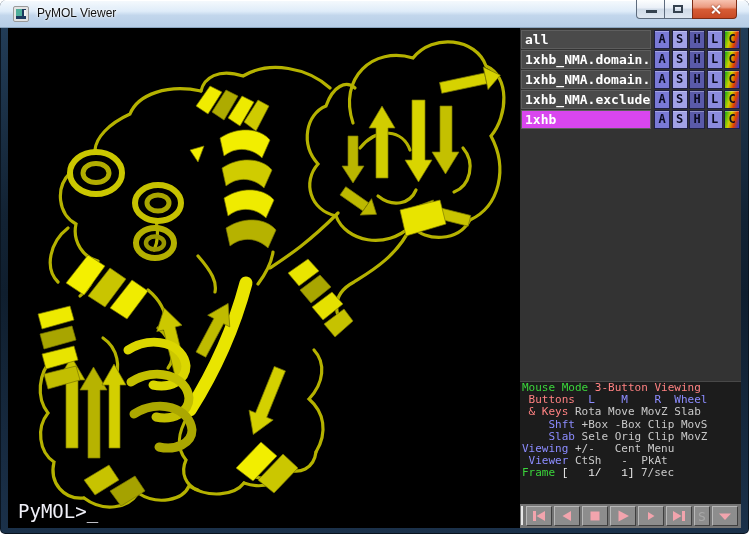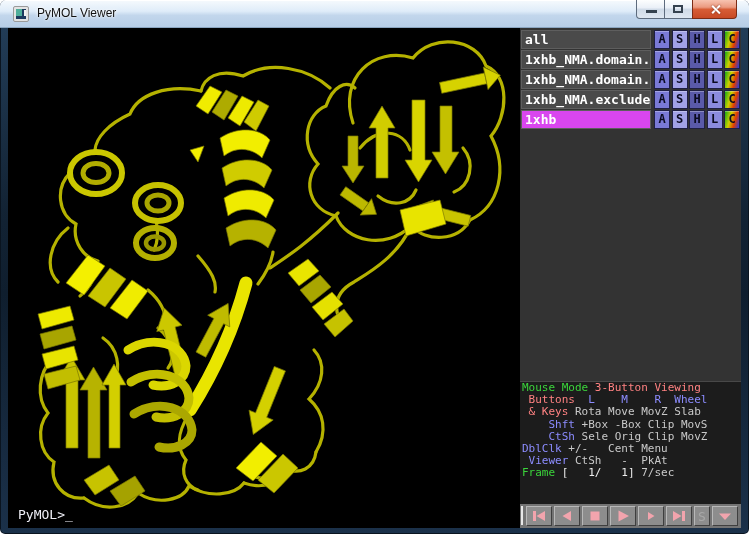--- a/index.html
+++ b/index.html
@@ -36,21 +36,21 @@
   .glyph-min{position:absolute;left:9px;bottom:5px;width:11px;height:3px;background:#35424f;}
   .glyph-max{position:absolute;left:8px;top:5px;width:10px;height:8px;border:2px solid #35424f;background:transparent;}
   .glyph-x{position:absolute;left:16px;top:3px;width:13px;height:13px;}
   .glyph-x:before,.glyph-x:after{content:"";position:absolute;left:6px;top:1px;width:2.4px;height:11px;background:#fff;box-shadow:0 0 2px #7c2c15;}
   .glyph-x:before{transform:rotate(45deg);}
   .glyph-x:after{transform:rotate(-45deg);}
   
   .client{position:absolute;left:8px;top:28px;width:733px;height:500px;display:flex;}
   .viewport{position:relative;width:512px;height:500px;background:#000;overflow:hidden;}
   .prompt{position:absolute;left:10px;bottom:6px;color:#efeff7;
-    font-family:"DejaVu Sans Mono","Liberation Mono",monospace;font-size:13px;}
+    font-family:"DejaVu Sans Mono","Liberation Mono",monospace;font-size:19px;}
   
   .sidebar{position:relative;width:221px;height:500px;background:#333333;}
   .object-list{position:absolute;left:1px;top:2px;right:1px;}
   .obj-row{display:flex;align-items:center;height:19px;margin-bottom:1px;font-weight:bold;}
   .obj-name{flex:1;background:#4a4a4a;box-shadow:inset 0 0 0 1px #5e5e5e;
     color:#fff;font-family:"DejaVu Sans Mono","Liberation Mono",monospace;font-size:13px;
     line-height:19px;padding-left:4px;white-space:nowrap;overflow:hidden;}
   .obj-row.selected .obj-name{background:#d946ef;}
   .obj-btns{display:flex;margin-left:2px;}
   .ashlc{width:16px;height:19px;margin-left:1.5px;border:1px solid #1f1f42;
@@ -60,21 +60,21 @@
   .btn-s{background:#a2a2e6;}
   .btn-h{background:#5a5aaa;}
   .btn-l{background:#8b8bde;}
   .btn-c{background:linear-gradient(105deg,#2fae10 6%,#cdd000 38%,#e33a00 68%,#2b3fd8 98%);}
   
   .mouse-panel{position:absolute;left:0;right:0;bottom:24px;height:123px;background:#1c1c1c;
     border-top:1px solid #484848;padding-left:2px;
     font-family:"DejaVu Sans Mono","Liberation Mono",monospace;font-size:11px;line-height:12.2px;}
   .mline{white-space:pre;}
   .c-green{color:#3bd43b;} .c-salmon{color:#ff8282;} .c-blue{color:#8c8cff;}
-  .c-gray{color:#c9c9c9;} .c-white{color:#ececec;}
+  .c-gray{color:#c9c9c9;} .c-white{color:#ececec;font-family:Liberation Mono, monospace;}
   
   .vcr{position:absolute;left:0;right:0;bottom:0;height:24px;background:#747474;
     display:flex;align-items:center;padding:2px 3px 2px 6px;gap:2px;}
   .vcr:before{content:"";position:absolute;left:1px;top:2px;width:2px;height:19px;background:#e8e8e8;}
   .vcr-btn{flex:1;height:20px;background:#8d8d8d;
     border-top:1px solid #b8b8b8;border-left:1px solid #b8b8b8;
     border-right:1px solid #3f3f3f;border-bottom:1px solid #3f3f3f;
     display:flex;align-items:center;justify-content:center;}
   .vcr-ico{width:24px;height:16px;}
   .vcr-ico *{fill:#f2a4ad;}
@@ -264,22 +264,22 @@
               <div class="ashlc btn-l">L</div>
               <div class="ashlc btn-c">C</div>
             </div>
   </div>
 </div>
       <div class="mouse-panel" id="mouse-panel">
           <div class="mline"><span class="c-green">Mouse Mode </span><span class="c-salmon">3-Button Viewing</span></div>
           <div class="mline"><span class="c-salmon"> Buttons </span><span class="c-blue"> L    M    R  Wheel</span></div>
           <div class="mline"><span class="c-salmon"> &amp; Keys </span><span class="c-gray">Rota Move MovZ Slab</span></div>
           <div class="mline"><span class="c-blue">    Shft </span><span class="c-gray">+Box -Box Clip MovS</span></div>
-          <div class="mline"><span class="c-blue">    CtSh </span><span class="c-gray">Sele Orig Clip MovZ</span></div>
-          <div class="mline"><span class="c-blue">DblClk </span><span class="c-gray">+/-   Cent Menu</span></div>
+          <div class="mline"><span class="c-blue">    Slab </span><span class="c-gray">Sele Orig Clip MovZ</span></div>
+          <div class="mline"><span class="c-blue">Viewing </span><span class="c-gray">+/-   Cent Menu</span></div>
           <div class="mline"><span class="c-blue"> Viewer </span><span class="c-gray">CtSh   -  PkAt</span></div>
           <div class="mline"><span class="c-green">Frame </span><span class="c-white">[   1/   1] </span><span class="c-gray">7/sec</span></div>
         </div>
       <div class="vcr" id="vcr">
           <div class="vcr-btn">
             <svg class="vcr-ico" viewBox="0 0 24 16">
               <rect x="6" y="3" width="3" height="10"></rect>
               <polygon points="18,3 18,13 9.5,8"></polygon>
             </svg>
           </div>

